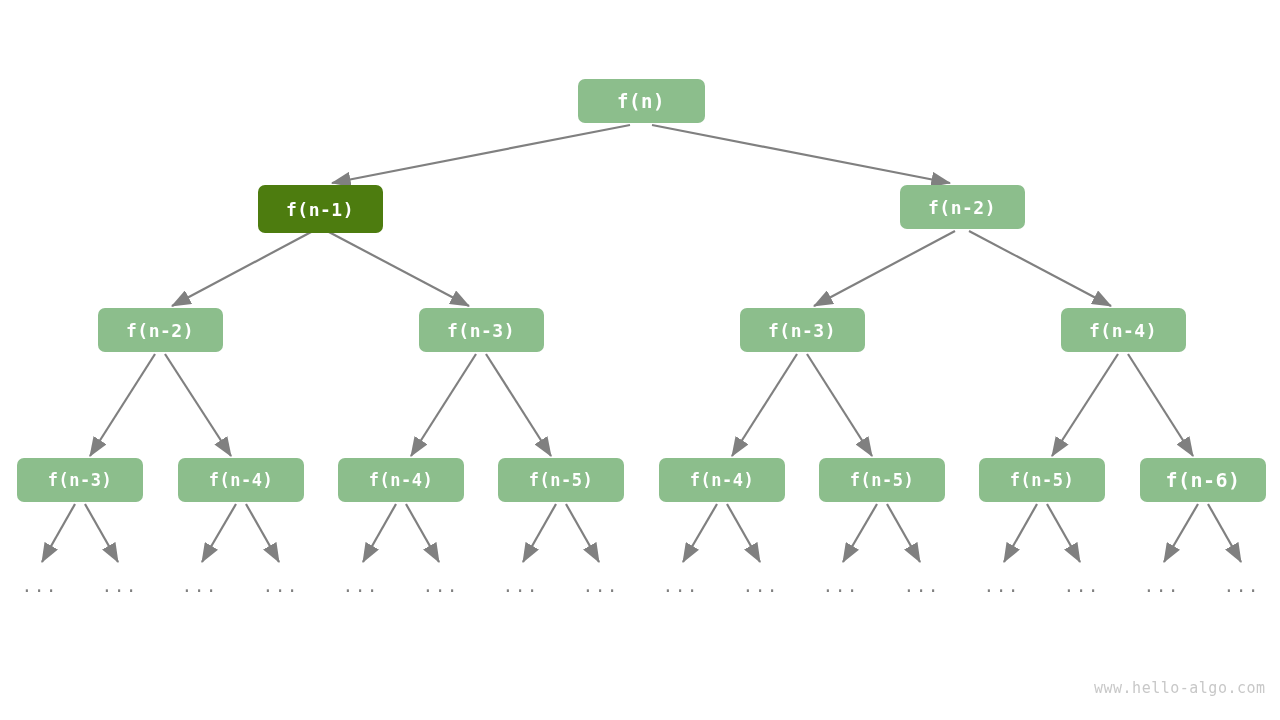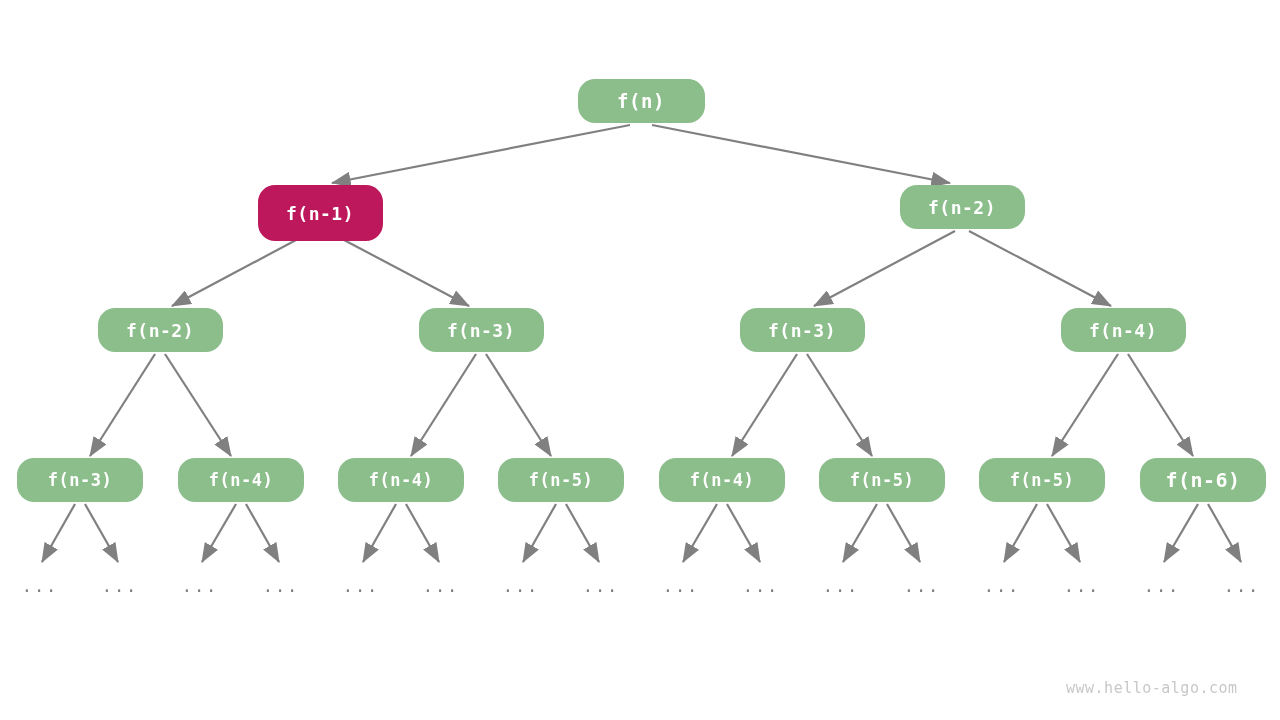--- a/index.html
+++ b/index.html
@@ -20,21 +20,21 @@
     left: 0;
     top: 0;
     width: 1280px;
     height: 720px;
     pointer-events: none;
   }
   .node {
     position: absolute;
     box-sizing: border-box;
     background: #8CBE8C;
-    border-radius: 17px;
+    border-radius: 7px;
     color: #ffffff;
     display: flex;
     align-items: center;
     justify-content: center;
     font-family: "DejaVu Sans Mono", "Liberation Mono", monospace;
     font-weight: bold;
     letter-spacing: 0.5px;
     white-space: nowrap;
     z-index: 2;
   }
@@ -50,20 +50,21 @@
     z-index: 2;
   }
   #watermark {
     position: absolute;
     color: #C8C8C8;
     font-family: "DejaVu Sans Mono", "Liberation Mono", monospace;
     font-size: 15px;
     letter-spacing: 0.5px;
     white-space: nowrap;
     z-index: 3;
+    margin-left: 28px;
   }
 </style>
 </head>
 <body>
 
 <div id="canvas" style="background: rgb(255, 255, 255);">
 
   <svg id="edges" viewBox="0 0 1280 720" width="1280" height="720">
     <defs>
       <marker id="arrowhead" markerWidth="9" markerHeight="7" refX="8.5" refY="3.5" orient="auto" markerUnits="strokeWidth">
@@ -99,21 +100,21 @@
         <line x1="887" y1="504" x2="920" y2="562" stroke="#808080" stroke-width="2.2" marker-end="url(#arrowhead)"></line>
         <line x1="1037" y1="504" x2="1004" y2="562" stroke="#808080" stroke-width="2.2" marker-end="url(#arrowhead)"></line>
         <line x1="1047" y1="504" x2="1080" y2="562" stroke="#808080" stroke-width="2.2" marker-end="url(#arrowhead)"></line>
         <line x1="1198" y1="504" x2="1164" y2="562" stroke="#808080" stroke-width="2.2" marker-end="url(#arrowhead)"></line>
         <line x1="1208" y1="504" x2="1241" y2="562" stroke="#808080" stroke-width="2.2" marker-end="url(#arrowhead)"></line>
       </g>
   </svg>
 
   <div id="node-layer">
       <div class="node" style="left: 577.5px; top: 79px; width: 127px; height: 44px; font-size: 19px; background: rgb(140, 190, 140); color: rgb(255, 255, 255);">f(n)</div>
-      <div class="node" style="left: 257.5px; top: 185px; width: 125px; height: 56px; font-size: 18px; background: #be185d; color: rgb(255, 255, 255);">f(n-1)</div>
+      <div class="node" style="left: 257.5px; top: 185px; width: 125px; height: 48px; font-size: 18px; background: #4d7c0f; color: rgb(255, 255, 255);">f(n-1)</div>
       <div class="node" style="left: 899.5px; top: 185px; width: 125px; height: 44px; font-size: 18px; background: rgb(140, 190, 140); color: rgb(255, 255, 255);">f(n-2)</div>
       <div class="node" style="left: 97.5px; top: 308px; width: 125px; height: 44px; font-size: 18px; background: rgb(140, 190, 140); color: rgb(255, 255, 255);">f(n-2)</div>
       <div class="node" style="left: 418.5px; top: 308px; width: 125px; height: 44px; font-size: 18px; background: rgb(140, 190, 140); color: rgb(255, 255, 255);">f(n-3)</div>
       <div class="node" style="left: 739.5px; top: 308px; width: 125px; height: 44px; font-size: 18px; background: rgb(140, 190, 140); color: rgb(255, 255, 255);">f(n-3)</div>
       <div class="node" style="left: 1060.5px; top: 308px; width: 125px; height: 44px; font-size: 18px; background: rgb(140, 190, 140); color: rgb(255, 255, 255);">f(n-4)</div>
       <div class="node" style="left: 17px; top: 458px; width: 126px; height: 44px; font-size: 17px; background: rgb(140, 190, 140); color: rgb(255, 255, 255);">f(n-3)</div>
       <div class="node" style="left: 178px; top: 458px; width: 126px; height: 44px; font-size: 17px; background: rgb(140, 190, 140); color: rgb(255, 255, 255);">f(n-4)</div>
       <div class="node" style="left: 338px; top: 458px; width: 126px; height: 44px; font-size: 17px; background: rgb(140, 190, 140); color: rgb(255, 255, 255);">f(n-4)</div>
       <div class="node" style="left: 498px; top: 458px; width: 126px; height: 44px; font-size: 17px; background: rgb(140, 190, 140); color: rgb(255, 255, 255);">f(n-5)</div>
       <div class="node" style="left: 659px; top: 458px; width: 126px; height: 44px; font-size: 17px; background: rgb(140, 190, 140); color: rgb(255, 255, 255);">f(n-4)</div>

